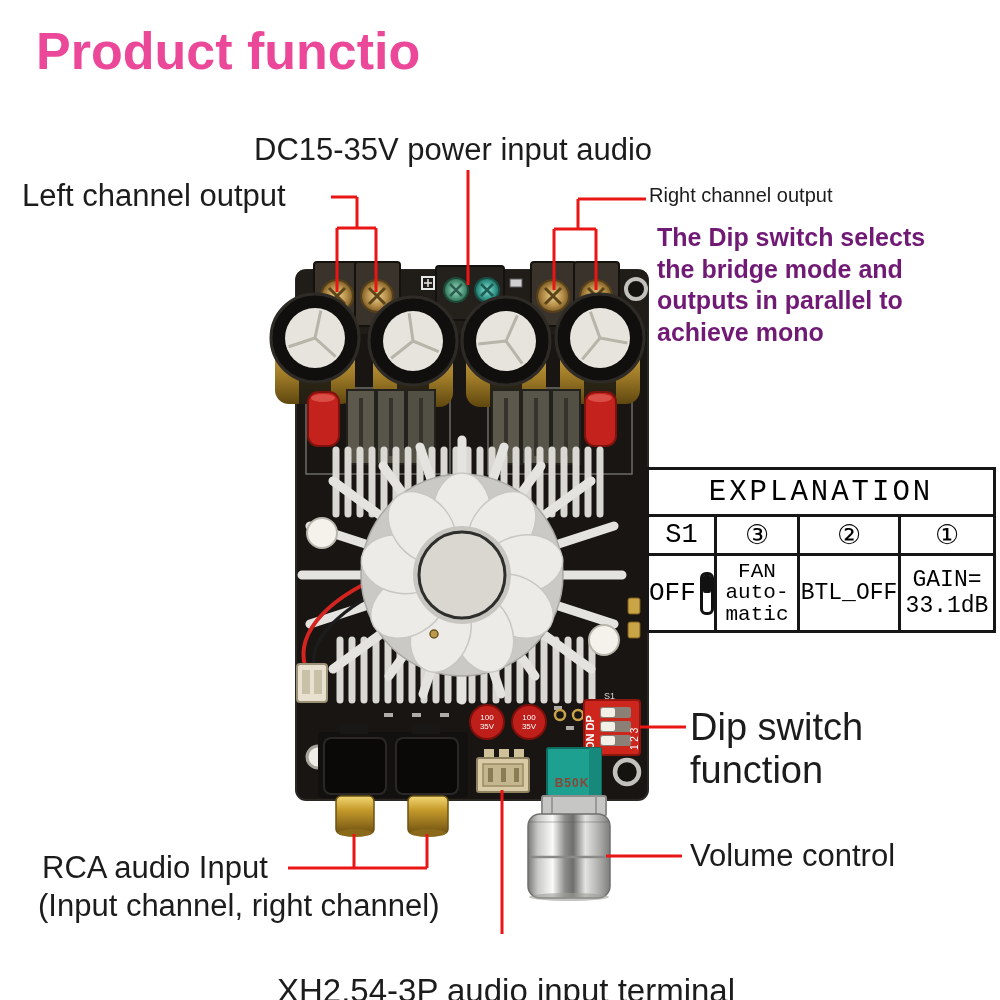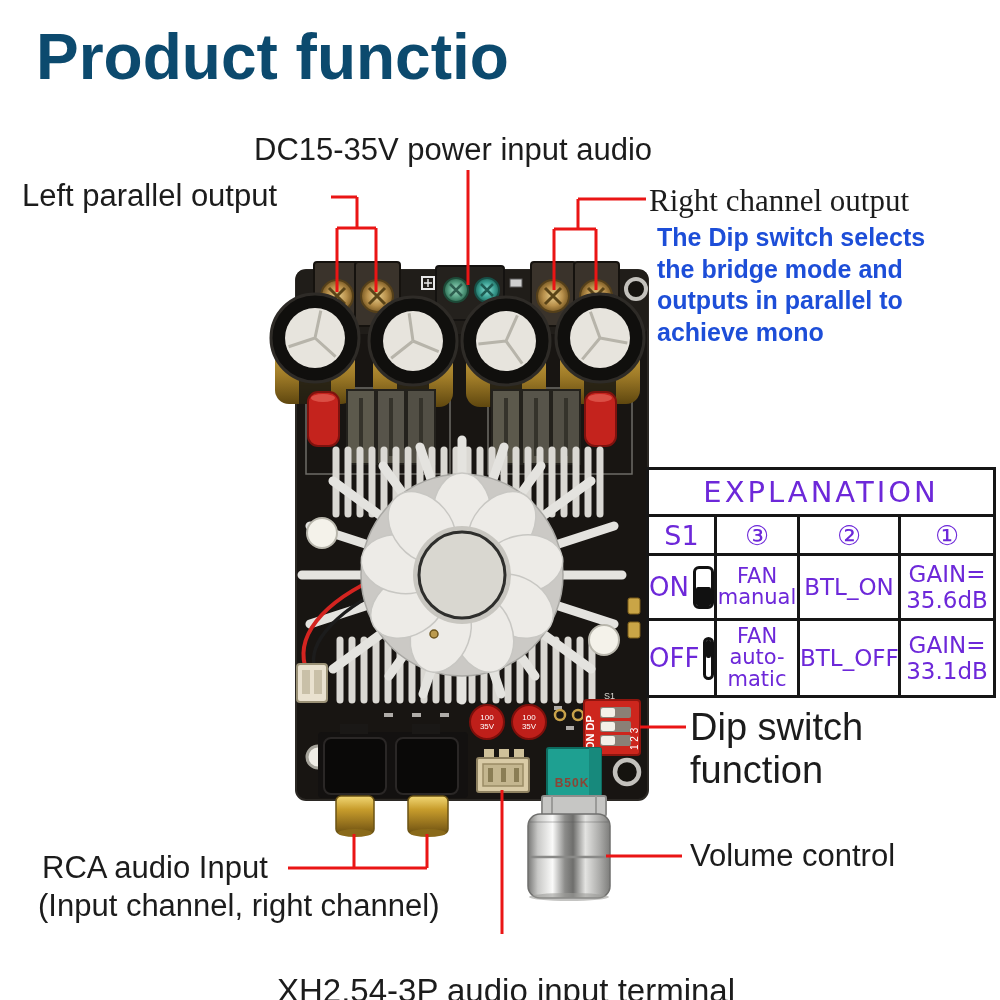--- a/index.html
+++ b/index.html
@@ -1,33 +1,33 @@
 <!DOCTYPE html>
 <html><head>
 <meta charset="utf-8">
 <style>
   html,body{margin:0;padding:0;background:#ffffff;}
   #stage{position:relative;width:1000px;height:1000px;background:#ffffff;overflow:hidden;
          font-family:"Liberation Sans",sans-serif;color:#1c1c1c;}
   #board-svg{position:absolute;left:0;top:0;width:1000px;height:1000px;}
   .lbl{position:absolute;white-space:pre-line;line-height:1.12;}
-  .title{left:36px;top:22px;font-size:64px;font-weight:700;color:#0c4a6e;letter-spacing:0px;}
+  .title{left:36px;top:22px;font-size:52px;font-weight:700;color:#ec4899;letter-spacing:0px;}
   .lbl-power{left:254px;top:133px;font-size:31px;}
   .lbl-left{left:22px;top:179px;font-size:31px;}
-  .lbl-right{left:649px;top:184px;font-size:31px;font-family:Liberation Serif, serif;}
-  .note-red{left:657px;top:222px;font-size:25px;font-weight:700;color:#1d4ed8;line-height:1.26;}
+  .lbl-right{left:649px;top:184px;font-size:20px;}
+  .note-red{left:657px;top:222px;font-size:25px;font-weight:700;color:#701a75;line-height:1.26;}
   .lbl-dip{left:690px;top:706px;font-size:38px;}
   .lbl-volume{left:690px;top:839px;font-size:31px;}
   .lbl-rca1{left:42px;top:851px;font-size:31px;}
   .lbl-rca2{left:38px;top:889px;font-size:31px;}
   .lbl-xh{left:277px;top:929px;font-size:33px;margin-top:44px;}
 
   .exp-table{position:absolute;left:646px;top:467px;width:347px;border-collapse:collapse;
              table-layout:fixed;background:#fff;font-family:"DejaVu Sans","Liberation Sans",sans-serif;}
-  .exp-table th,.exp-table td{border:3px solid #161616;text-align:center;padding:0;color:#6d28d9;}
+  .exp-table th,.exp-table td{border:3px solid #161616;text-align:center;padding:0;color:#000000;font-family:Liberation Mono, monospace;}
   .t-title{height:44px;font-size:29px;font-weight:400;letter-spacing:3px;}
   .t-head th{height:36px;font-size:27px;font-weight:400;}
   .circ{font-size:27px;}
   .c-s1{font-size:26px;}
   .s1cell{display:flex;align-items:center;justify-content:center;}
   .c-fan{font-size:21px;line-height:1.02;}
   .c-btl{font-size:23px;}
   .c-gain{font-size:23px;text-align:left;padding-left:5px;line-height:1.15;}
   .row-on td{height:62px;}
   .row-off td{height:74px;}
@@ -288,21 +288,21 @@
     <path d="M578 199H646M578 199V229M554 229H596M554 229V290M596 229V290"></path>
     <path d="M640 727H686"></path>
     <path d="M606 856H682"></path>
     <path d="M288 868H427M354 868V834M427 868V834"></path>
     <path d="M502 790V934"></path>
   </g>
 </svg>
 
 <div class="lbl title">Product functio</div>
 <div class="lbl lbl-power">DC15-35V power input audio</div>
-<div class="lbl lbl-left">Left parallel output</div>
+<div class="lbl lbl-left">Left channel output</div>
 <div class="lbl lbl-right">Right channel output</div>
 <div class="lbl note-red">The Dip switch selects
 the bridge mode and
 outputs in parallel to
 achieve mono</div>
 <div class="lbl lbl-dip">Dip switch function</div>
 <div class="lbl lbl-rca1">RCA audio Input</div>
 <div class="lbl lbl-volume">Volume control</div>
 <div class="lbl lbl-rca2">(Input channel, right channel)</div>
 <div class="lbl lbl-xh">XH2.54-3P audio input terminal</div>
@@ -316,36 +316,20 @@
       </colgroup>
   <tbody>
         <tr>
           <th colspan="4" class="t-title">EXPLANATION</th>
         </tr>
   <tr class="t-head">
     <th>S1</th>
     <th class="circ">③</th>
     <th class="circ">②</th>
     <th class="circ">①</th>
-  </tr>
-  <tr class="row-on">
-    <td class="c-s1">
-      <div class="s1cell">
-        <span>ON</span>
-        <span class="sw">
-                <span class="half"></span>
-                <span class="half filled"></span>
-              </span>
-      </div>
-    </td>
-    <td class="c-fan">FAN
-manual</td>
-    <td class="c-btl">BTL_ON</td>
-    <td class="c-gain">GAIN=
-35.6dB</td>
   </tr>
   <tr class="row-off">
     <td class="c-s1">
       <div class="s1cell">
         <span>OFF</span>
         <span class="sw">
                 <span class="half filled"></span>
                 <span class="half"></span>
               </span>
       </div>

